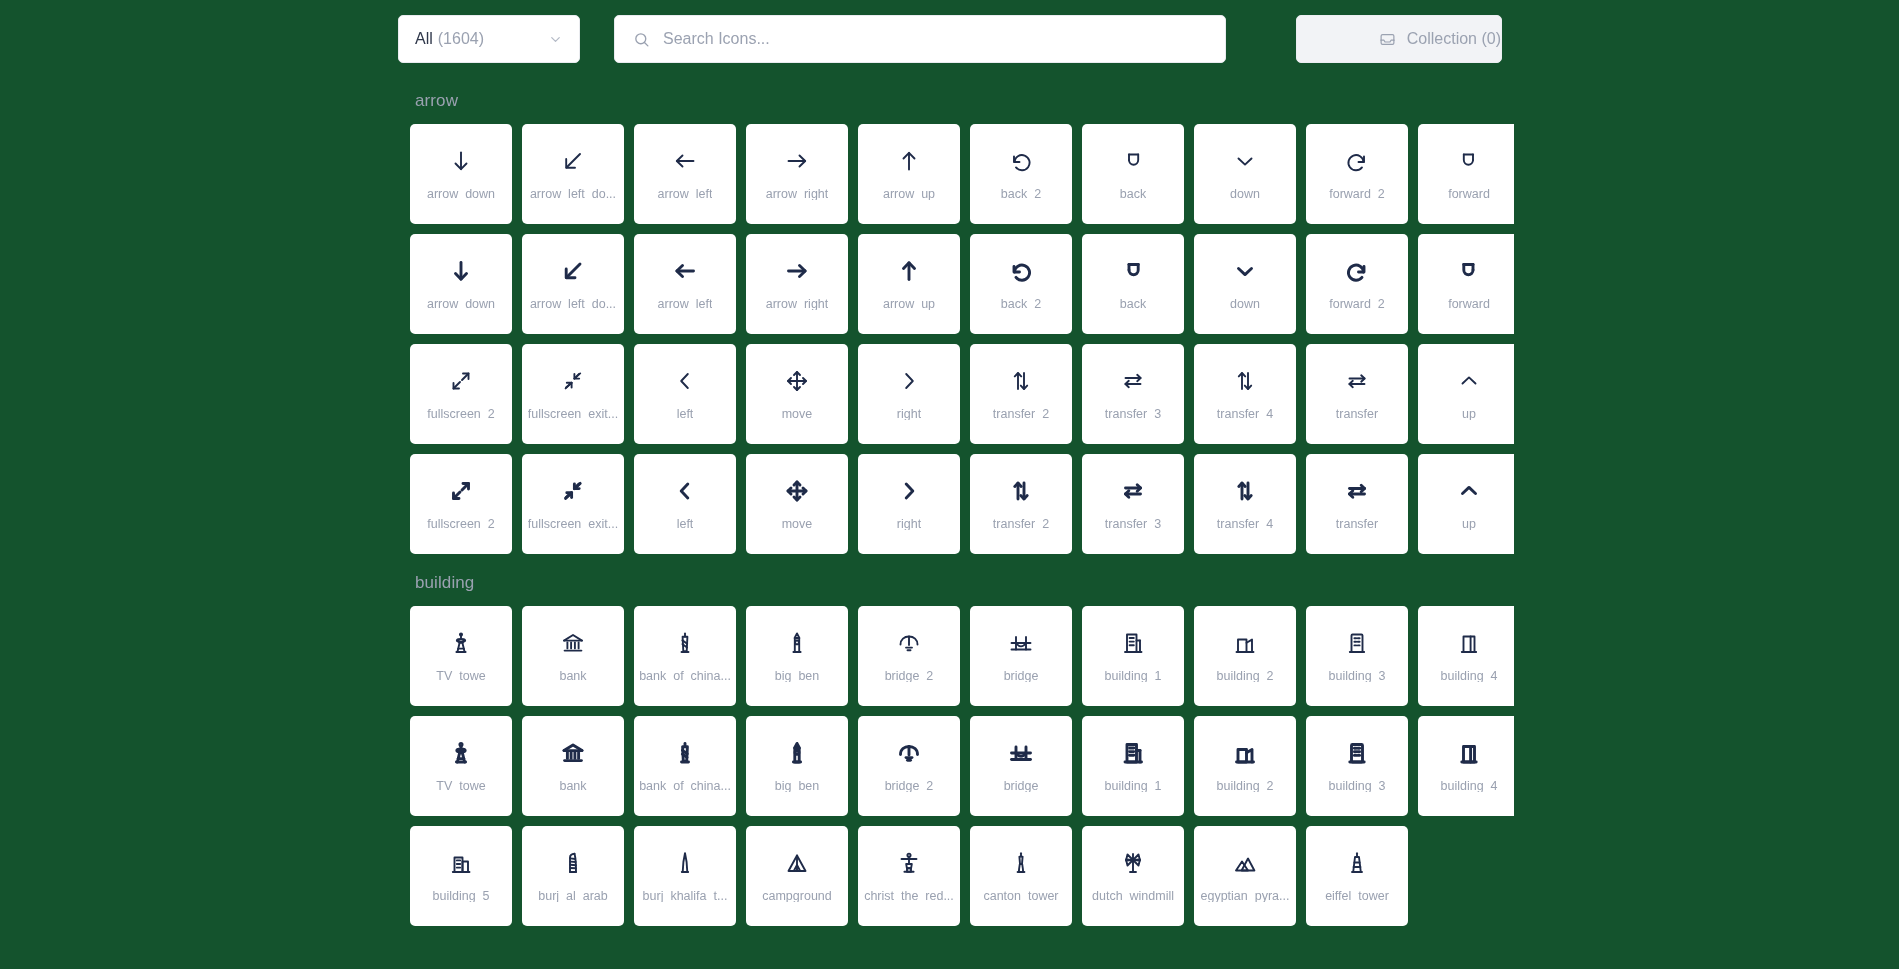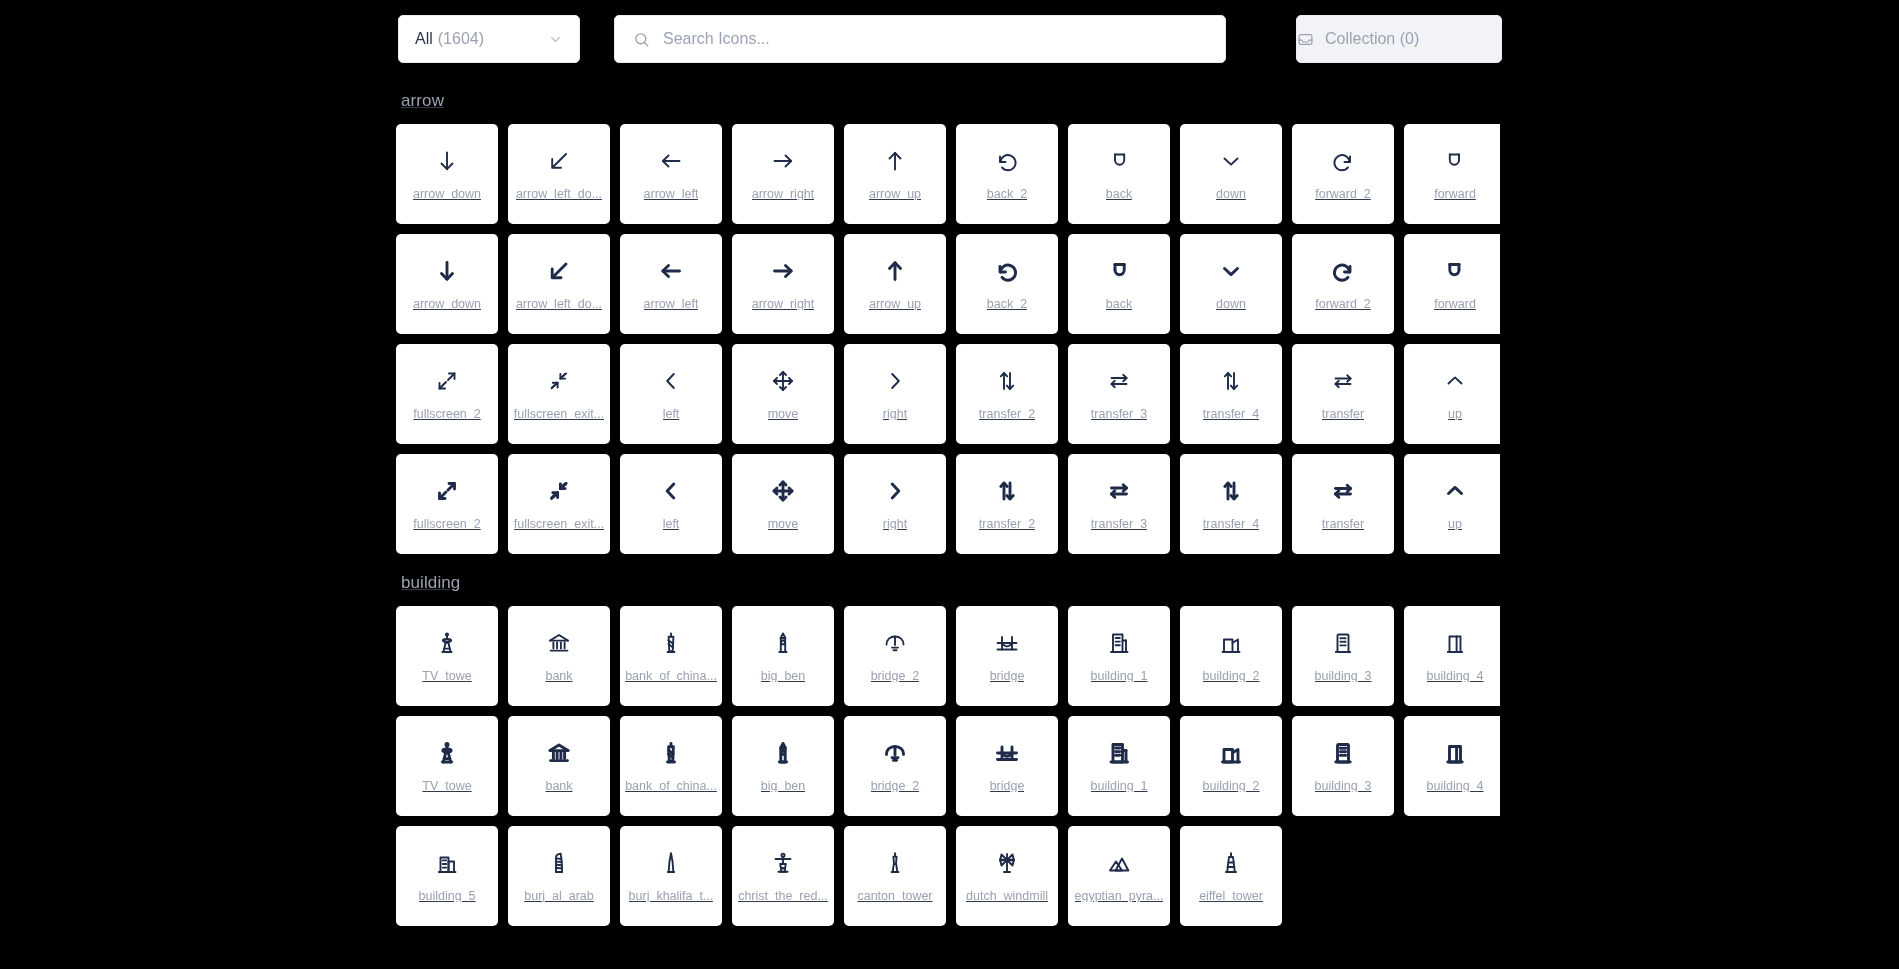--- a/index.html
+++ b/index.html
@@ -13,21 +13,21 @@
   body {
     background: #f6f7f9;
     font-family: "Liberation Sans", sans-serif;
     color: #31394d;
   }
 
   .page {
     position: relative;
     width: 1899px;
     height: 969px;
-    background: #000000;
+    background: #14532d;
   }
 
   
   .topbar {
     position: absolute;
     left: 398px;
     top: 14px;
     width: 1104px;
     height: 50px;
     display: flex;
@@ -92,41 +92,40 @@
 
   .collection-btn {
     flex: 0 0 auto;
     width: 206px;
     height: 48px;
     background: #f2f3f6;
     border: 1px solid #eceef2;
     border-radius: 5px;
     display: flex;
     align-items: center;
-    justify-content: flex-start;
+    justify-content: flex-end;
     gap: 11px;
     cursor: pointer;
     margin-left: 36px;
   }
   .collection-btn .c-icon { color: #9ba2b1; display: flex; align-items: center; }
   .collection-label {
     font-size: 16px;
     color: #9ba2b1;
     line-height: 1;
   }
 
   
   .content {
     position: absolute;
-    left: 396px;
+    left: 410px;
     top: 82px;
     width: 1104px;
     height: 887px;
     overflow: hidden;
-    text-decoration: underline;
   }
 
   .section-title {
     font-size: 17px;
     color: #9aa1b0;
     font-weight: 400;
     padding: 19px 0 13px 5px;
     letter-spacing: .1px;
   }
   .section-title.first { padding-top: 9px; }
@@ -892,20 +891,30 @@
             <svg viewBox="0 0 24 24" fill="none" stroke="currentColor" stroke-width="1.9" stroke-linecap="round" stroke-linejoin="round">
               <path d="M12 2.2 13.6 11l.7 10h-4.6l.7-10z"></path>
               <line x1="8.8" y1="21" x2="15.2" y2="21"></line>
             </svg>
           </div>
           <div class="icon-name">burj_khalifa_t...</div>
         </div>
         <div class="icon-card">
           <div class="icon-glyph">
             <svg viewBox="0 0 24 24" fill="none" stroke="currentColor" stroke-width="1.9" stroke-linecap="round" stroke-linejoin="round">
+              <path d="M12 4.5 3.5 20h17z"></path>
+              <path d="M12 4.5 12 20"></path>
+              <path d="M8.8 20l3.2-6 3.2 6"></path>
+            </svg>
+          </div>
+          <div class="icon-name">campground</div>
+        </div>
+        <div class="icon-card">
+          <div class="icon-glyph">
+            <svg viewBox="0 0 24 24" fill="none" stroke="currentColor" stroke-width="1.9" stroke-linecap="round" stroke-linejoin="round">
               <circle cx="12" cy="4.2" r="1.6"></circle>
               <line x1="4.5" y1="8" x2="19.5" y2="8"></line>
               <path d="M12 5.8V13"></path>
               <path d="M9.2 13h5.6l-.7 4.2h-4.2z"></path>
               <path d="M10 17.2h4v3.6h-4z"></path>
               <line x1="7.4" y1="20.8" x2="16.6" y2="20.8"></line>
             </svg>
           </div>
           <div class="icon-name">christ_the_red...</div>
         </div>

